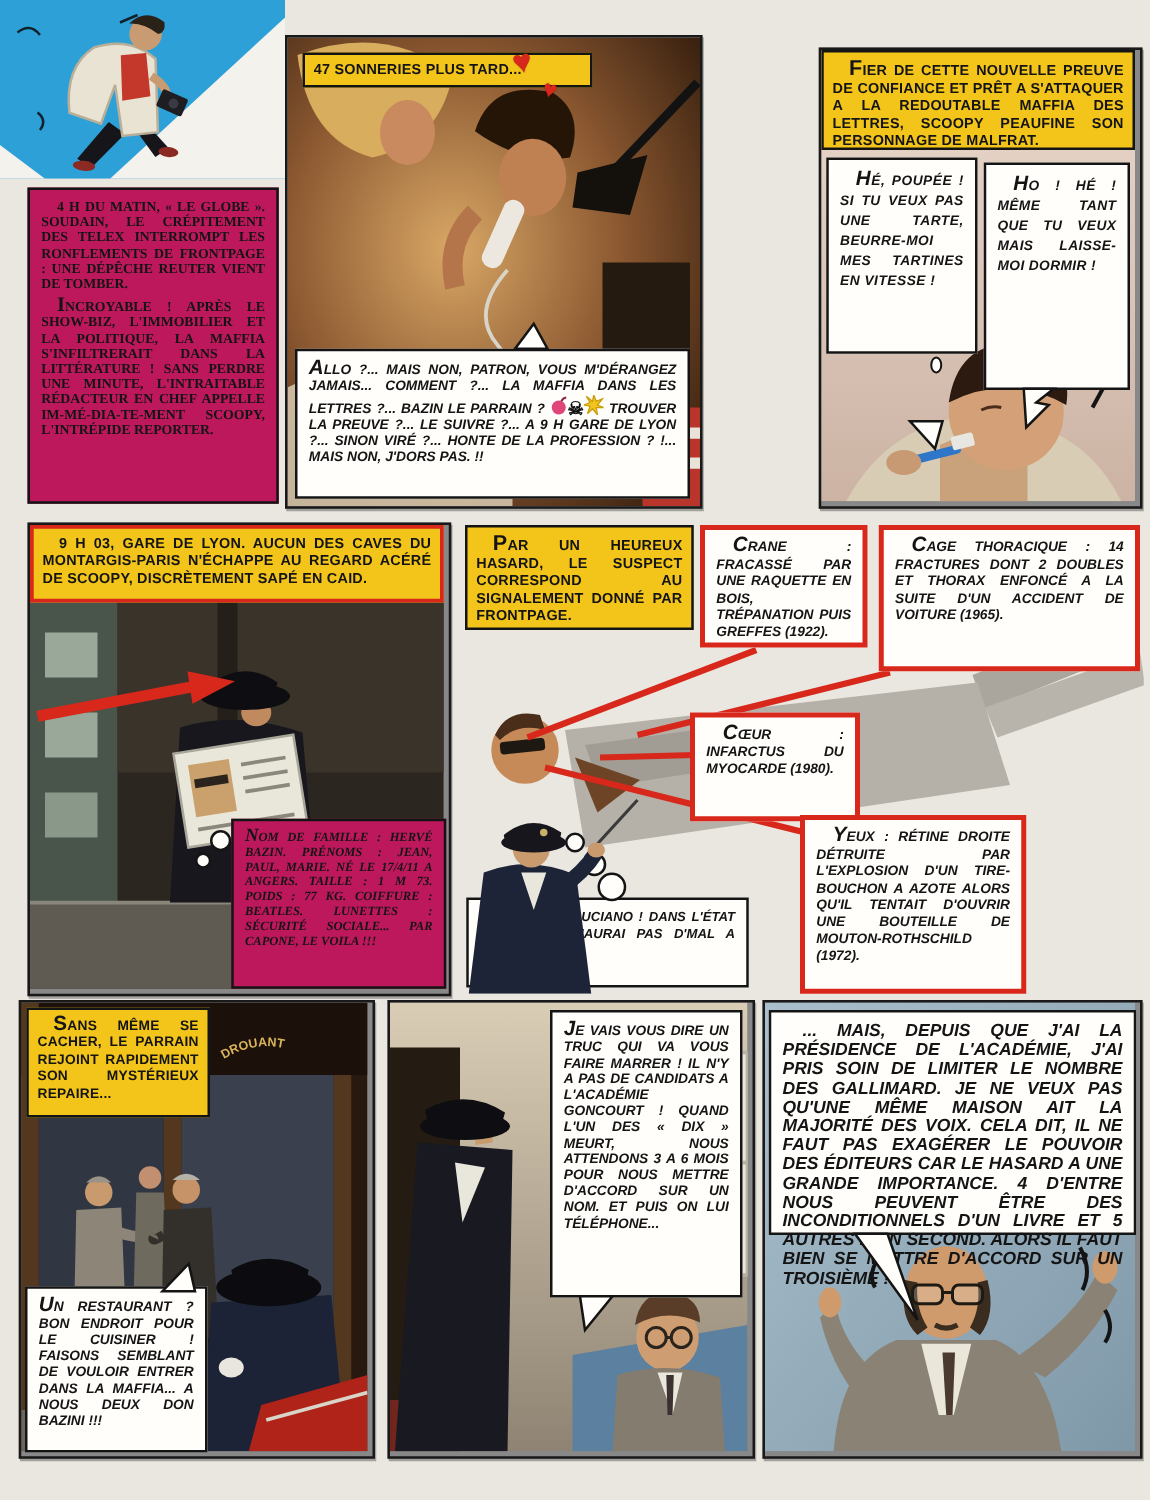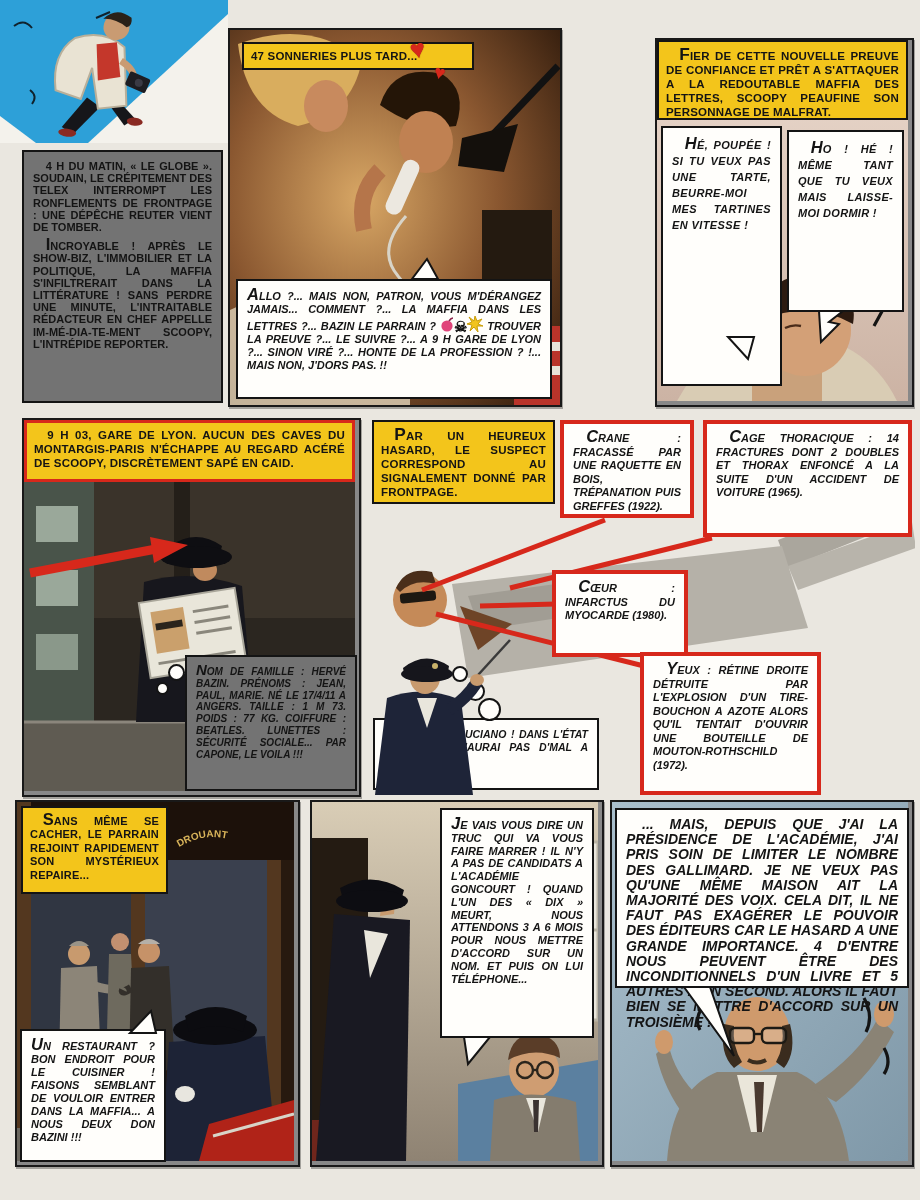--- a/index.html
+++ b/index.html
@@ -11,22 +11,22 @@
   .caption{position:absolute;background:#f3c51b;border:2px solid #141414;
            color:#141414;font-weight:bold;font-size:11.5px;line-height:14px;
            padding:5px 7px;text-align:justify;letter-spacing:.2px;z-index:4;
            box-sizing:border-box;}
   .caption.red-border{border:3px solid #d7281b;}
   .caption p,.bubble p,.whitebox p{margin:0;text-indent:1.15em;}
   .bubble{position:absolute;background:#fffefb;border:2px solid #141414;
           color:#141414;font-weight:bold;font-style:italic;font-size:11px;
           line-height:13.5px;padding:7px 9px;text-align:justify;z-index:5;
           box-sizing:border-box;}
-  .whitebox{position:absolute;background:#737373;border:2px solid #141414;
-            color:#141414;z-index:5;box-sizing:border-box;}
+  .whitebox{position:absolute;background:#be185d;border:2px solid #141414;
+            color:#141414;z-index:5;box-sizing:border-box;font-family:Liberation Serif, serif;}
   .redbox{position:absolute;background:#fffefb;border:4px solid #d7281b;
           color:#141414;font-weight:bold;font-style:italic;font-size:11px;
           line-height:13.5px;padding:6px 9px;text-align:justify;z-index:6;
           box-sizing:border-box;}
   .redbox p{margin:0;text-indent:1.2em;}
   .dc::first-letter{font-size:1.5em;}
   .tail{position:absolute;z-index:6;overflow:visible;}
   .heart{position:absolute;color:#d7281b;z-index:5;
          text-shadow:0 0 1px #7a1410;font-style:normal;}
   .thought-dot{position:absolute;background:#fffefb;border:2px solid #141414;
@@ -136,21 +136,21 @@
     <ellipse cx="66" cy="330" rx="14" ry="10" fill="#c89a74"></ellipse>
     <g stroke="#141414" stroke-width="3.2" fill="none">
       <path d="M216,178 l-13,22 l10,2 l-15,26"></path>
       <path d="M232,244 l-11,18 l8,2 l-12,22"></path>
     </g>
     <ellipse cx="92" cy="252" rx="4" ry="6" fill="#fffefb" stroke="#141414" stroke-width="1.6"></ellipse>
   </svg>
   <div class="caption" style="left:0;top:0;width:251px;height:80px;">
     <p class="dc">FIER DE CETTE NOUVELLE PREUVE DE CONFIANCE ET PRÊT A S'ATTAQUER A LA REDOUTABLE MAFFIA DES LETTRES, SCOOPY PEAUFINE SON PERSONNAGE DE MALFRAT.</p>
   </div>
-  <div class="bubble dc" style="left:4px;top:86px;width:121px;height:260px;line-height:16px;letter-spacing:.4px;">
+  <div class="bubble dc" style="left:4px;top:86px;width:121px;height:157px;line-height:16px;letter-spacing:.4px;">
     <p>HÉ, POUPÉE ! SI TU VEUX PAS UNE TARTE, BEURRE-MOI MES TARTINES EN VITESSE !</p>
   </div>
   <svg class="tail" style="left:70px;top:296px;" width="30" height="24">
     <polygon points="1,1 27,1 21,23" fill="#fffefb" stroke="#141414" stroke-width="2"></polygon>
   </svg>
   <div class="bubble dc" style="left:130px;top:90px;width:117px;height:182px;line-height:16px;letter-spacing:.3px;">
     <p>HO ! HÉ ! MÊME TANT QUE TU VEUX MAIS LAISSE-MOI DORMIR !</p>
   </div>
   <svg class="tail" style="left:160px;top:270px;" width="34" height="34">
     <polygon points="2,1 26,1 12,12 22,14 4,32" fill="#fffefb" stroke="#141414" stroke-width="2"></polygon>

